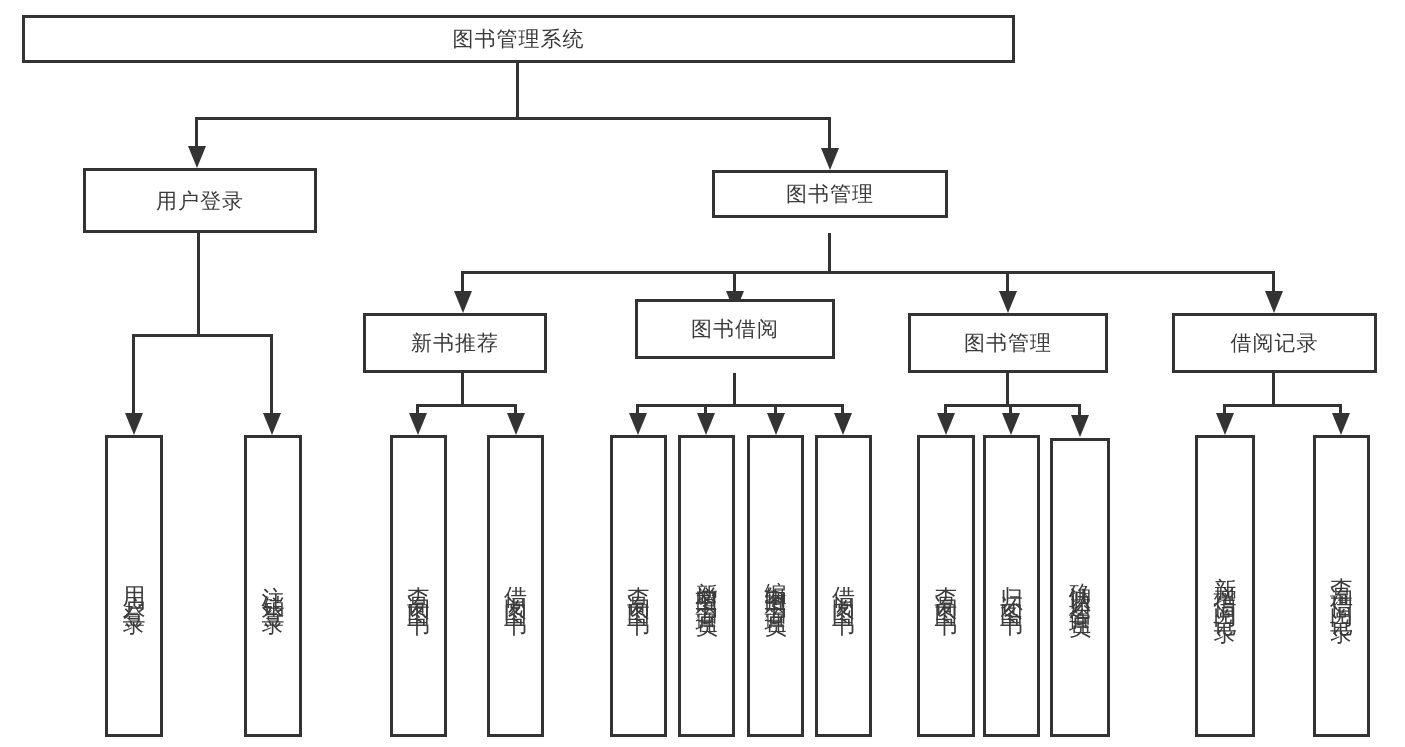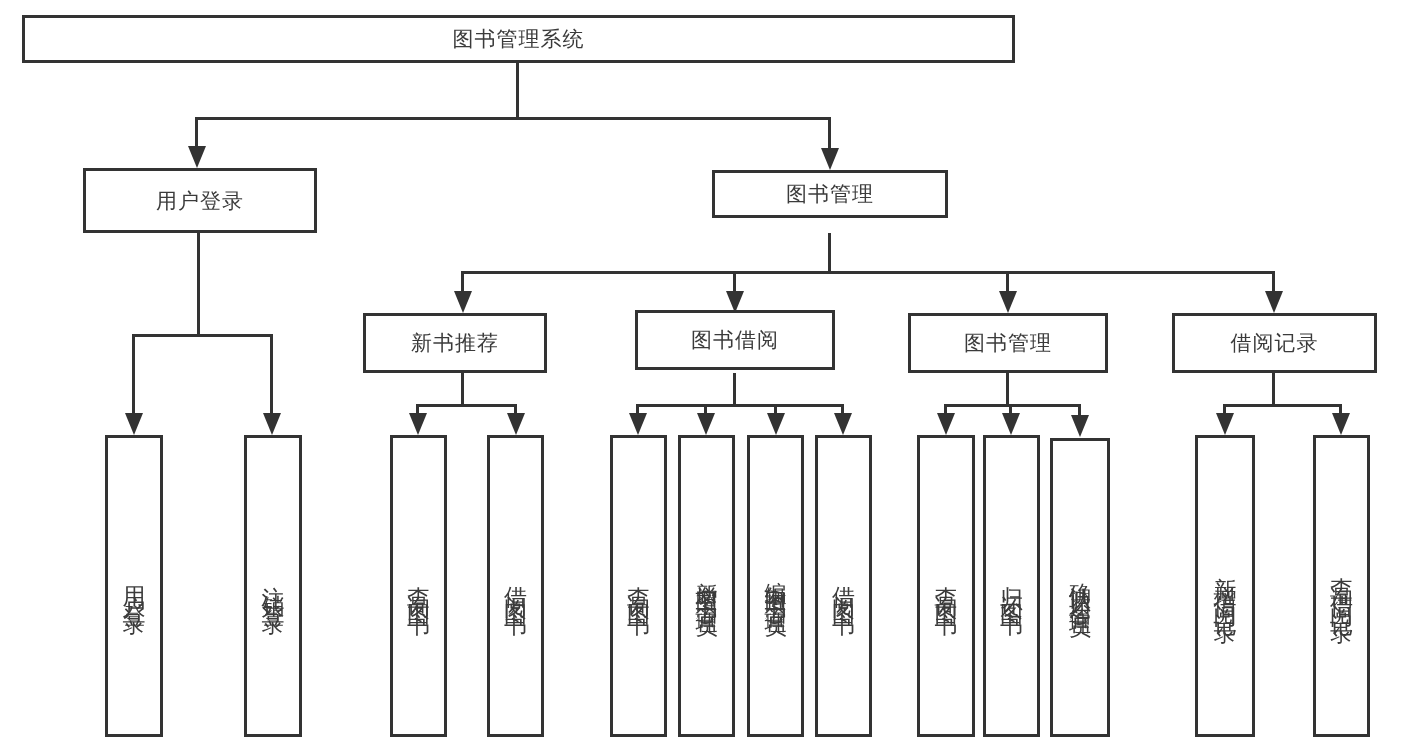--- a/index.html
+++ b/index.html
@@ -104,21 +104,21 @@
   <div class="vline" style="left:733px; top:271px; height:24px"></div>
   <div class="arrow" style="left:726px; top:291px"></div>
   <div class="vline" style="left:1006px; top:271px; height:24px"></div>
   <div class="arrow" style="left:999px; top:291px"></div>
   <div class="vline" style="left:1272px; top:271px; height:24px"></div>
   <div class="arrow" style="left:1265px; top:291px"></div>
 
   <div class="node" style="left:363px; top:313px; width:184px; height:60px">
     <span>新书推荐</span>
   </div>
-  <div class="node" style="left:635px; top:310px; width:200px; height:60px">
+  <div class="node" style="left:635px; top:299px; width:200px; height:60px">
     <span>图书借阅</span>
   </div>
   <div class="node" style="left:908px; top:313px; width:200px; height:60px">
     <span>图书管理</span>
   </div>
   <div class="node" style="left:1172px; top:313px; width:205px; height:60px">
     <span>借阅记录</span>
   </div>
 
   <div class="vline" style="left:461px; top:373px; height:34px"></div>

